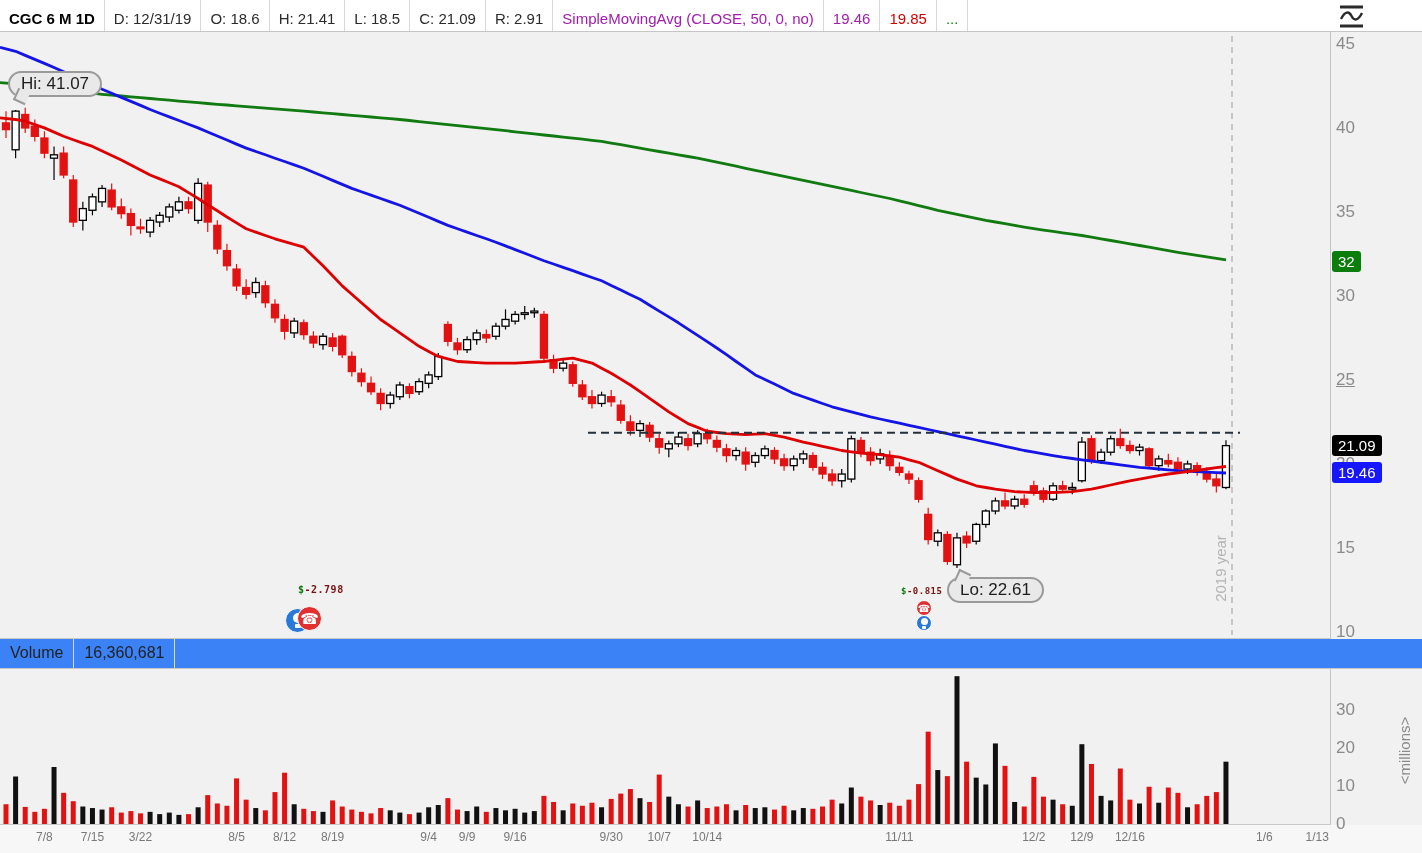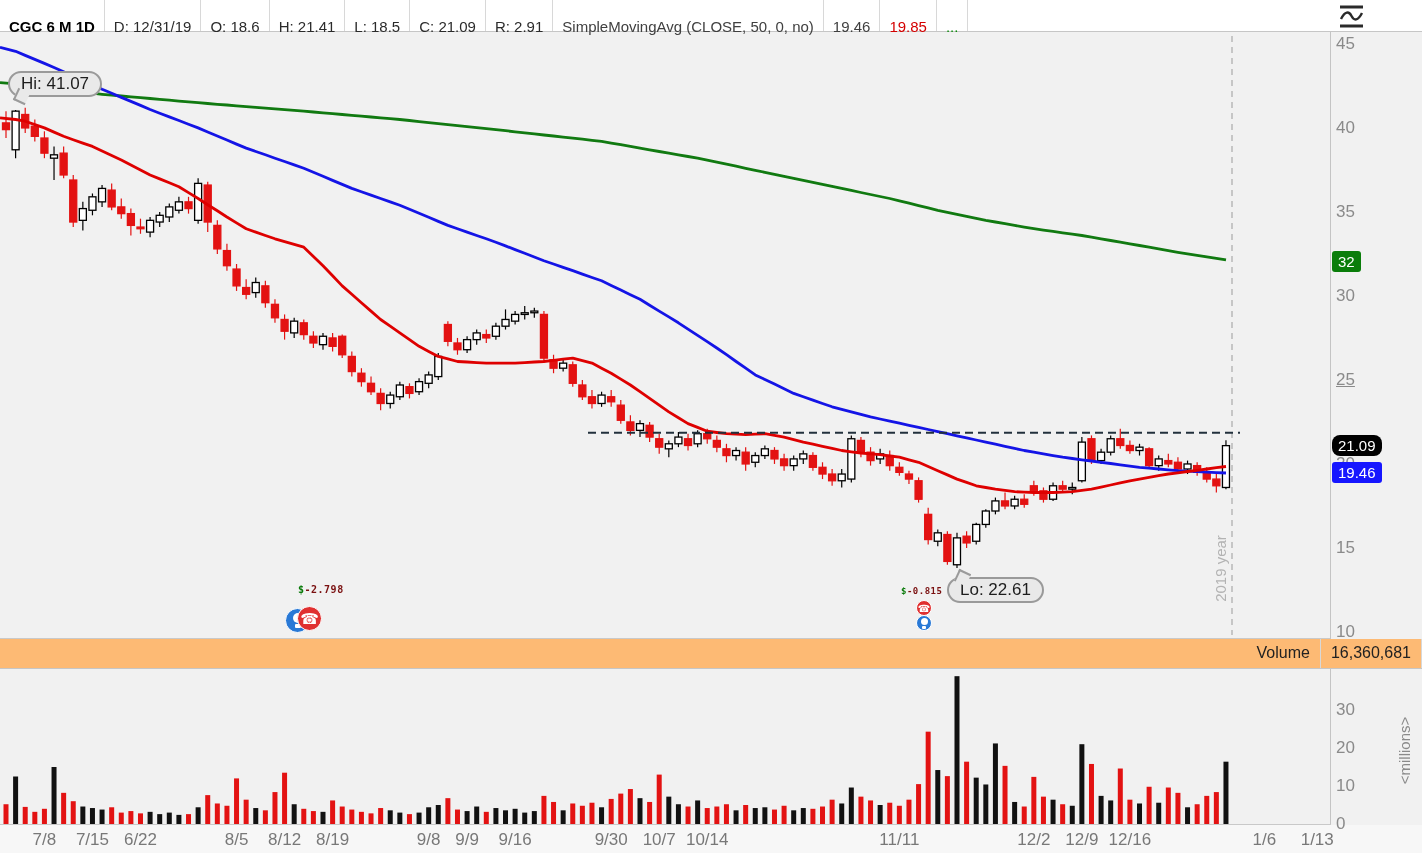--- a/index.html
+++ b/index.html
@@ -1,40 +1,40 @@
 <!DOCTYPE html>
 <html><head>
 <meta charset="utf-8">
 <style>
   html,body{margin:0;padding:0;background:#e8e8e8;font-family:"Liberation Sans",sans-serif;}
   .app{position:relative;width:1422px;height:853px;background:#f1f1f1;overflow:hidden;}
 
   
   .hdr{position:absolute;top:0;left:0;width:1422px;height:31px;background:#fff;border-bottom:1px solid #c6c6c6;display:flex;align-items:stretch;font-size:15px;z-index:20;}
-  .hcell{padding:12px 9px;line-height:30px;border-right:1px solid #d8d8d8;color:#2b2b2b;white-space:nowrap;}
+  .hcell{padding:4px 9px;line-height:30px;border-right:1px solid #d8d8d8;color:#2b2b2b;white-space:nowrap;}
   .hcell.sym{font-weight:bold;color:#000;}
-  .hcell.blue{color:#404040;}
+  .hcell.blue{color:#a21caf;}
   .hcell.red{color:#d40000;}
   .hcell.grn{color:#0a8a0a;}
 
   
   .gutter-line{position:absolute;left:1330px;top:31px;width:1px;height:793px;background:#c4c4c4;z-index:6;}
   .plabel{position:absolute;left:1336px;color:#8a8a8a;font-size:17px;z-index:5;}
   .vlabel{position:absolute;left:1336px;color:#8a8a8a;font-size:17px;z-index:5;}
   .badge{position:absolute;left:1332px;color:#fff;font-size:15px;line-height:21px;padding:0 6px;border-radius:3px;z-index:7;}
 
   .style-icon{position:absolute;left:1338px;top:3px;width:27px;height:27px;z-index:21;cursor:pointer;}
 
   
   .price-bottom{position:absolute;left:0;top:638px;width:1331px;height:1px;background:#c9c9c9;z-index:4;}
-  .vol-row{position:absolute;left:0;top:639px;width:1422px;height:29px;background:#fdba74;border-bottom:1px solid #c6c6c6;display:flex;font-size:16px;z-index:10;justify-content:flex-end;}
+  .vol-row{position:absolute;left:0;top:639px;width:1422px;height:29px;background:#3b82f6;border-bottom:1px solid #c6c6c6;display:flex;font-size:16px;z-index:10;}
   .vcell{padding:0 10px;line-height:28px;border-right:1px solid #d8d8d8;color:#222;}
   .vol-plot-border{position:absolute;left:0;top:824px;width:1331px;height:1px;background:#c9c9c9;z-index:4;}
   .xband{position:absolute;left:0;top:825px;width:1422px;height:28px;background:#f7f7f7;z-index:3;}
-  .xlab{position:absolute;top:830px;color:#787878;font-size:17px;transform:translateX(-50%);z-index:5;}
+  .xlab{position:absolute;top:830px;color:#787878;font-size:12px;transform:translateX(-50%);z-index:5;}
 
   svg.chart{position:absolute;left:0;top:0;width:1422px;height:853px;z-index:2;}
 
   
   .tip{position:absolute;background:#e9e9e9;border:2px solid #9a9a9a;border-radius:13px;padding:1px 11px;font-size:17px;color:#1d1d1d;z-index:12;white-space:nowrap;}
   .tip .tail{position:absolute;width:11px;height:11px;background:#e9e9e9;}
   .tip-hi .tail{left:5px;bottom:-8px;border-left:2px solid #9a9a9a;border-bottom:2px solid #9a9a9a;transform:rotate(25deg);}
   .tip-lo .tail{left:7px;top:-8px;border-right:2px solid #9a9a9a;border-top:2px solid #9a9a9a;transform:rotate(-65deg);}
 
   
@@ -515,33 +515,33 @@
   <div id="labels">
       <div class="plabel" style="left: 1336px; top: 33.9365px;">45</div>
       <div class="plabel" style="left: 1336px; top: 117.94px;">40</div>
       <div class="plabel" style="left: 1336px; top: 201.943px;">35</div>
       <div class="plabel" style="left: 1336px; top: 285.946px;">30</div>
       <div class="plabel" style="left: 1336px; top: 369.95px; text-decoration: underline;">25</div>
       <div class="plabel" style="left: 1336px; top: 453.953px;">20</div>
       <div class="plabel" style="left: 1336px; top: 537.956px;">15</div>
       <div class="plabel" style="left: 1336px; top: 621.96px;">10</div>
       <div class="badge" style="left: 1332px; top: 251.345px; background: rgb(10, 125, 10);">32</div>
-      <div class="badge" style="left: 1332px; top: 434.64px; background: rgb(0, 0, 0); border-radius: 8px;">21.09</div>
+      <div class="badge" style="left: 1332px; top: 434.64px; background: rgb(0, 0, 0);">21.09</div>
       <div class="badge" style="left: 1332px; top: 462.026px; background: rgb(22, 22, 255);">19.46</div>
       <div class="vlabel" style="left: 1336px; top: 700px;">30</div>
       <div class="vlabel" style="left: 1336px; top: 738px;">20</div>
       <div class="vlabel" style="left: 1336px; top: 776px;">10</div>
       <div class="vlabel" style="left: 1336px; top: 814px;">0</div>
       <div class="xlab" style="left: 44.424px; top: 830px;">7/8</div>
       <div class="xlab" style="left: 92.454px; top: 830px;">7/15</div>
-      <div class="xlab" style="left: 140.484px; top: 830px;">6/22</div>
+      <div class="xlab" style="left: 140.484px; top: 830px;">3/22</div>
       <div class="xlab" style="left: 236.544px; top: 830px;">8/5</div>
       <div class="xlab" style="left: 284.574px; top: 830px;">8/12</div>
       <div class="xlab" style="left: 332.604px; top: 830px;">8/19</div>
-      <div class="xlab" style="left: 428.664px; top: 830px;">9/8</div>
+      <div class="xlab" style="left: 428.664px; top: 830px;">9/4</div>
       <div class="xlab" style="left: 467.088px; top: 830px;">9/9</div>
       <div class="xlab" style="left: 515.118px; top: 830px;">9/16</div>
       <div class="xlab" style="left: 611.178px; top: 830px;">9/30</div>
       <div class="xlab" style="left: 659.208px; top: 830px;">10/7</div>
       <div class="xlab" style="left: 707.238px; top: 830px;">10/14</div>
       <div class="xlab" style="left: 851.328px; top: 853px;">11/4</div>
       <div class="xlab" style="left: 899.358px; top: 830px;">11/11</div>
       <div class="xlab" style="left: 1033.84px; top: 830px;">12/2</div>
       <div class="xlab" style="left: 1081.87px; top: 830px;">12/9</div>
       <div class="xlab" style="left: 1129.9px; top: 830px;">12/16</div>

